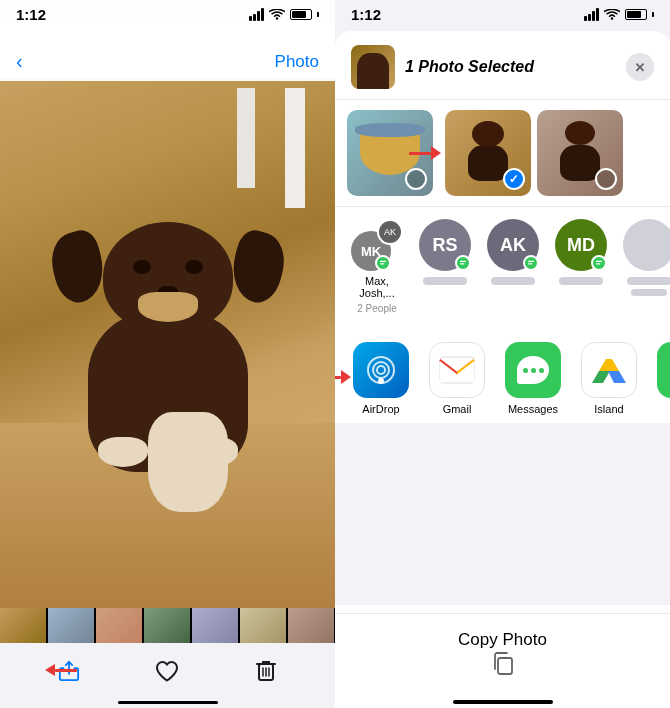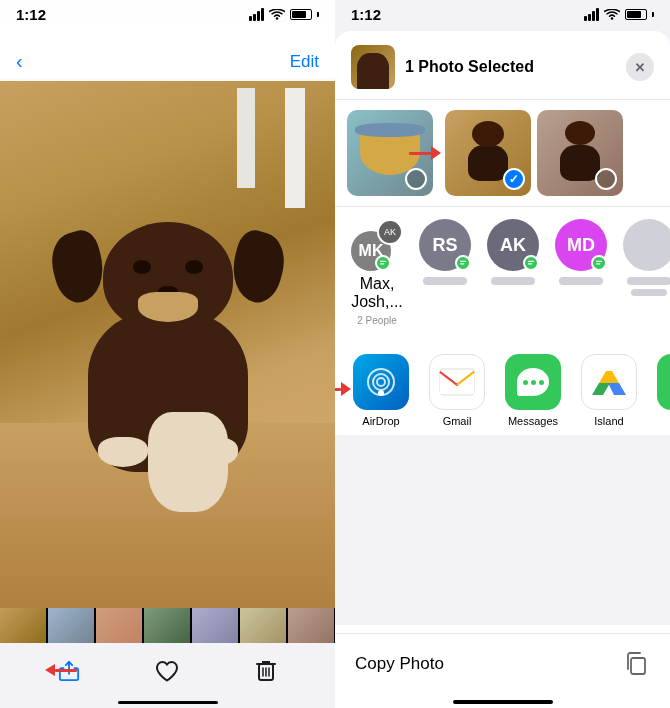--- a/index.html
+++ b/index.html
@@ -371,20 +371,21 @@
       transform: translateX(-50%);
       width: 32px;
       height: 36px;
       background: #3d2010;
       border-radius: 40% 40% 0 0;
     }
 
     .share-header-text {
       flex: 1;
       margin-left: 10px;
+      font-style: italic;
     }
     .share-title {
       font-size: 16px;
       font-weight: 700;
       color: #000;
     }
     .share-subtitle-options {
       color: #007AFF;
     }
 
@@ -554,21 +555,21 @@
       border-radius: 50%;
       position: absolute;
       bottom: 0;
       right: 0;
       border: 2px solid #fff;
       display: flex;
       align-items: center;
       justify-content: center;
     }
     .contact-name {
-      font-size: 16px;
+      font-size: 11px;
       color: #000;
       text-align: center;
       max-width: 60px;
     }
     .contact-subname {
       font-size: 10px;
       color: #8e8e93;
       text-align: center;
     }
 
@@ -699,20 +700,21 @@
 
     
     .copy-photo-row {
       background: #fff;
       margin-top: 8px;
       padding: 16px 20px;
       display: flex;
       align-items: center;
       justify-content: space-between;
       border-top: 1px solid #e8e8e8;
+      flex-direction: column;
     }
 
     .copy-photo-label {
       font-size: 17px;
       color: #000;
     }
 
     .copy-icon {
       width: 28px;
       height: 28px;
@@ -796,21 +798,21 @@
 
       <div class="battery-body">
         <div class="battery-fill" style="width:75%"></div>
       </div>
       <div class="battery-tip"></div>
     </div>
   </div>
 
   <div class="left-nav">
     <span class="nav-arrow">‹</span>
-    <span class="left-nav-edit">Edit</span>
+    <span class="left-nav-edit">Photo</span>
   </div>
 
   <div class="left-main-image">
     <div class="dog-photo">
 
       <div class="floor"></div>
 
       <div class="table-leg"></div>
       <div class="table-leg2"></div>
 
@@ -955,21 +957,21 @@
         </div>
         <div class="photo-select-circle"></div>
       </div>
     </div>
 
     <div class="contacts-row">
 
       <div class="contact-item">
         <div class="contact-avatar-multi">
           <div class="multi-avatar-main">
-            <span style="font-size:16px;">MK</span>
+            <span style="font-size:13px;">MK</span>
             <div class="contact-msg-badge">
               <svg width="8" height="8" viewBox="0 0 10 10">
                 <path d="M2 3H8M2 6H6" stroke="#fff" stroke-width="1.5" stroke-linecap="round"></path>
               </svg>
             </div>
           </div>
           <div class="multi-avatar-sub">
             <span style="font-size:9px;color:#fff;">AK</span>
           </div>
         </div>
@@ -995,21 +997,21 @@
           <div class="contact-msg-badge">
             <svg width="8" height="8" viewBox="0 0 10 10">
               <path d="M2 3H8M2 6H6" stroke="#fff" stroke-width="1.5" stroke-linecap="round"></path>
             </svg>
           </div>
         </div>
         <div class="contact-name-placeholder" style="margin-top:2px;"></div>
       </div>
 
       <div class="contact-item">
-        <div class="contact-avatar" style="background:#d946ef;position:relative;text-align:center;">
+        <div class="contact-avatar" style="background:#4d7c0f;position:relative;text-align:center;">
           <span>MD</span>
           <div class="contact-msg-badge">
             <svg width="8" height="8" viewBox="0 0 10 10">
               <path d="M2 3H8M2 6H6" stroke="#fff" stroke-width="1.5" stroke-linecap="round"></path>
             </svg>
           </div>
         </div>
         <div class="contact-name-placeholder" style="margin-top:2px;"></div>
       </div>
 

